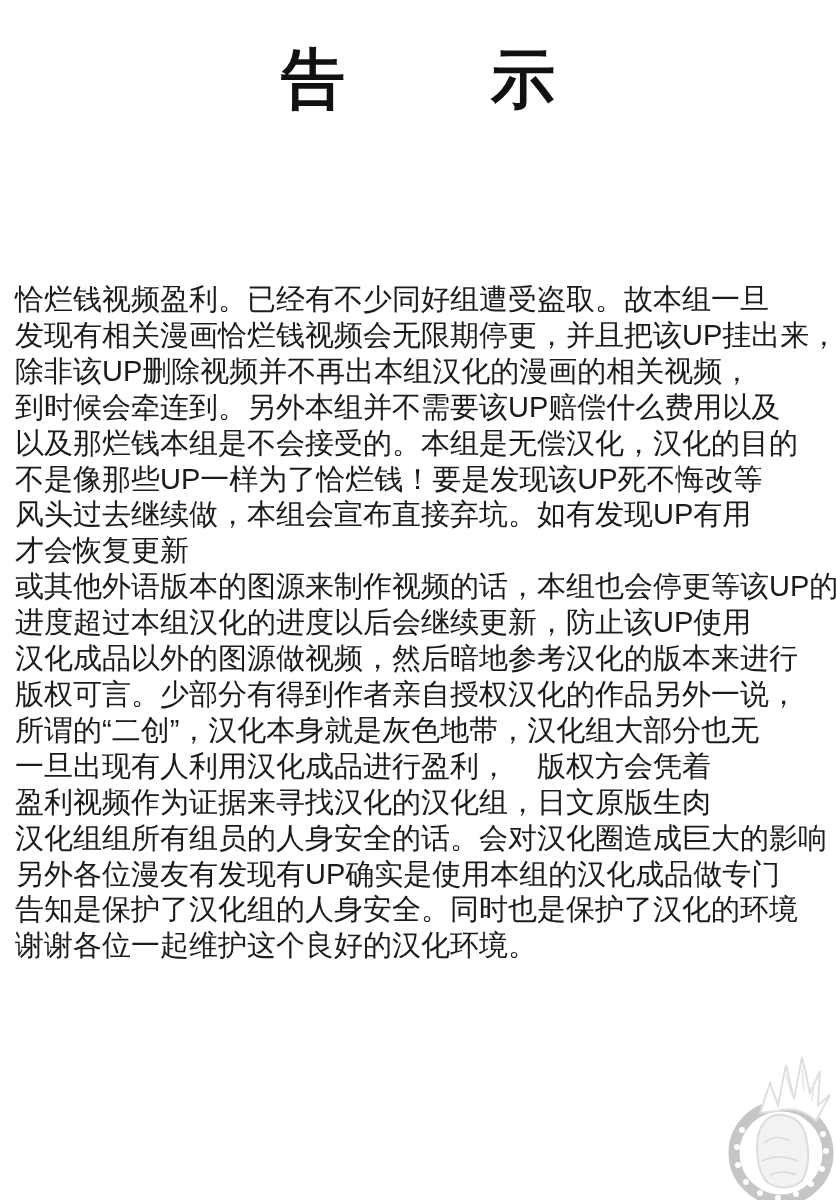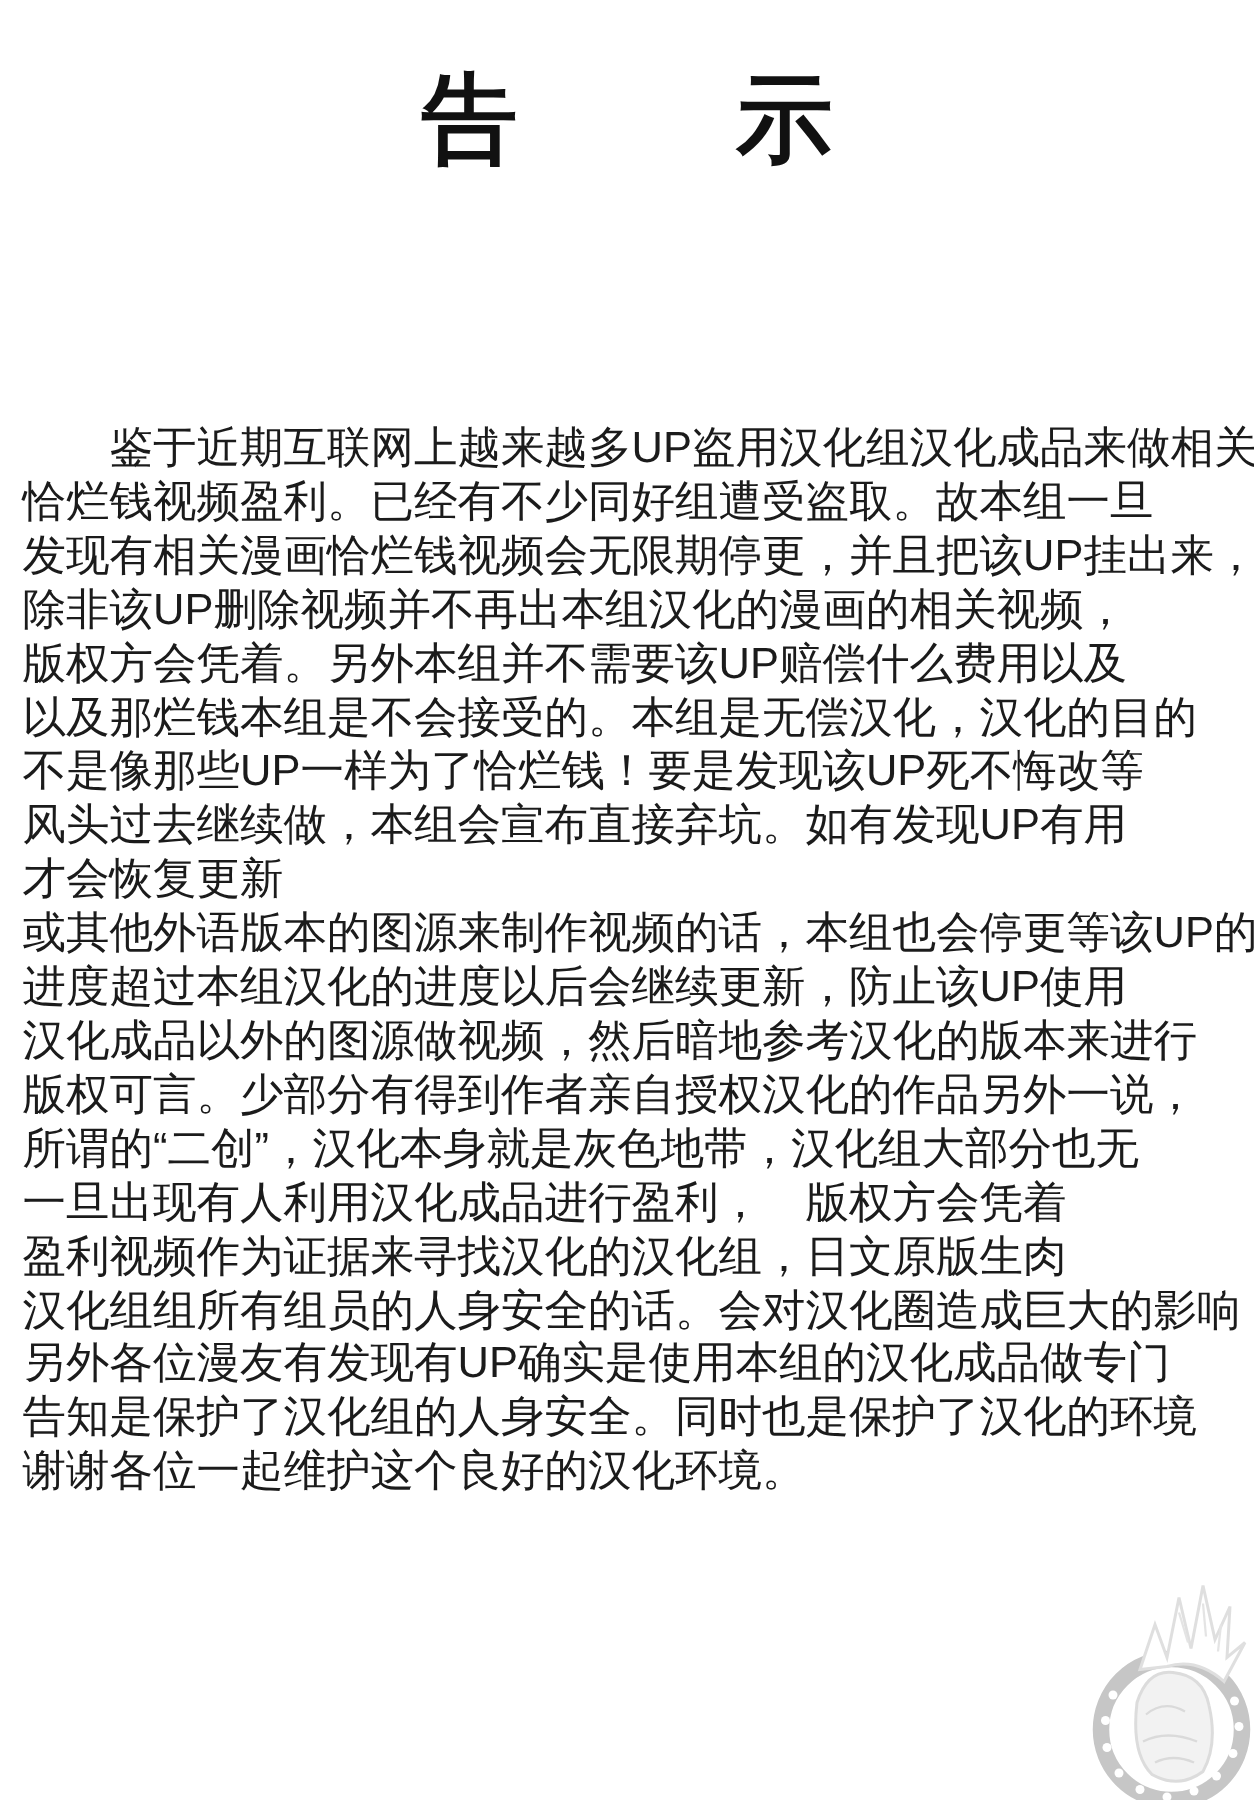--- a/index.html
+++ b/index.html
@@ -49,25 +49,24 @@
 </style>
 </head>
 <body>
 
 <div class="notice-title">
   <span>告</span>
   <span>示</span>
 </div>
 
 <div class="notice-body">
-  <div class="notice-line">　　鉴于近期互联网上越来越多UP盗用汉化组汉化成品来做相关</div>
   <div class="notice-line">恰烂钱视频盈利。已经有不少同好组遭受盗取。故本组一旦</div>
   <div class="notice-line">发现有相关漫画恰烂钱视频会无限期停更，并且把该UP挂出来，</div>
   <div class="notice-line">除非该UP删除视频并不再出本组汉化的漫画的相关视频，</div>
-  <div class="notice-line">版权方会凭着。另外本组并不需要该UP赔偿什么费用以及</div>
+  <div class="notice-line">到时候会牵连到。另外本组并不需要该UP赔偿什么费用以及</div>
   <div class="notice-line">以及那烂钱本组是不会接受的。本组是无偿汉化，汉化的目的</div>
   <div class="notice-line">不是像那些UP一样为了恰烂钱！要是发现该UP死不悔改等</div>
   <div class="notice-line">风头过去继续做，本组会宣布直接弃坑。如有发现UP有用</div>
   <div class="notice-line">才会恢复更新</div>
   <div class="notice-line">或其他外语版本的图源来制作视频的话，本组也会停更等该UP的</div>
   <div class="notice-line">进度超过本组汉化的进度以后会继续更新，防止该UP使用</div>
   <div class="notice-line">汉化成品以外的图源做视频，然后暗地参考汉化的版本来进行</div>
   <div class="notice-line">版权可言。少部分有得到作者亲自授权汉化的作品另外一说，</div>
   <div class="notice-line">所谓的“二创”，汉化本身就是灰色地带，汉化组大部分也无</div>
   <div class="notice-line">一旦出现有人利用汉化成品进行盈利，　版权方会凭着</div>

